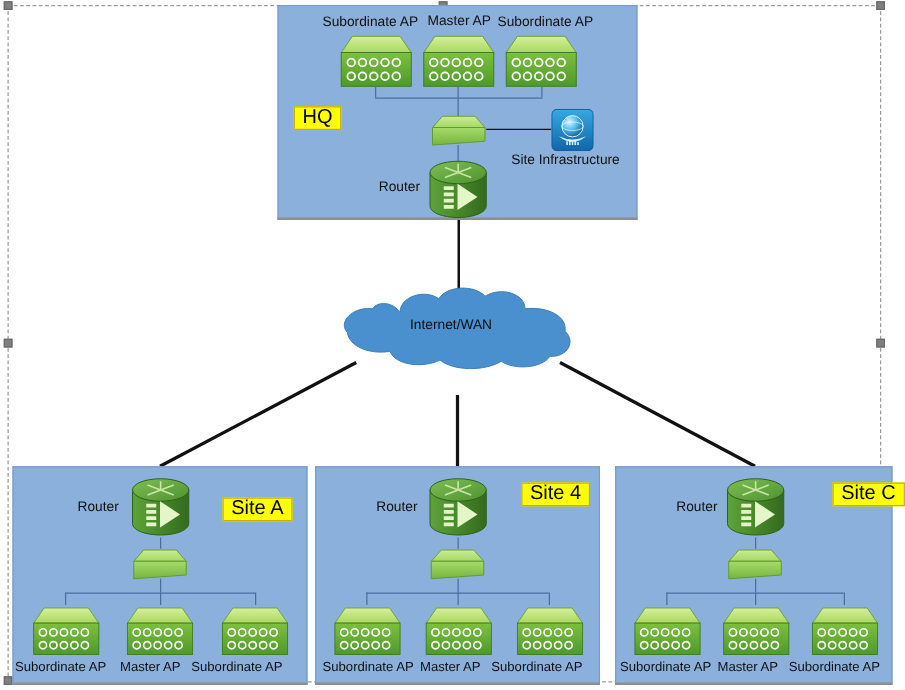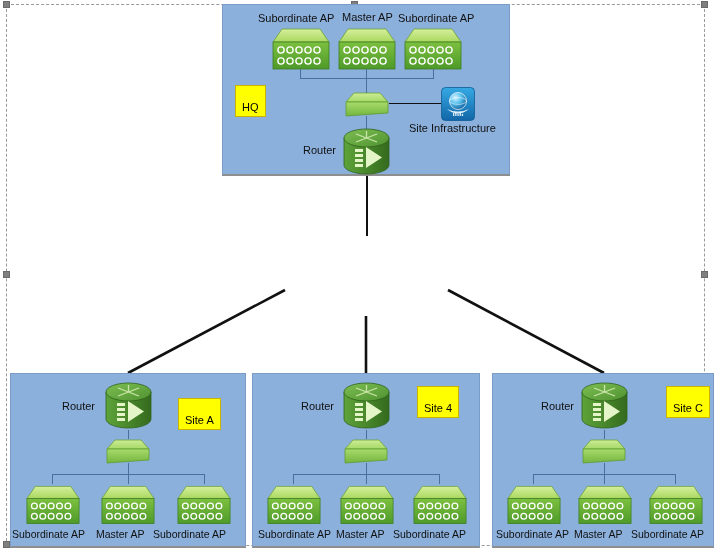--- a/index.html
+++ b/index.html
@@ -44,23 +44,23 @@
     border: 1px solid #7a9cc6;
     border-bottom: 2px solid #8e8e8e;
     box-sizing: border-box;
   }
   
   .tag {
     position: absolute;
     background: #ffff00;
     border: 1px solid #c9b200;
     color: #000000;
-    font-size: 11px;
+    font-size: 16px;
     line-height: 14px;
-    padding: 14px 6px 2px 6px;
+    padding: 1px 6px 2px 6px;
     box-sizing: border-box;
     white-space: nowrap;
     font-family: "Liberation Sans", sans-serif;
   }
   
   .cap {
     position: absolute;
     color: #101010;
     font-size: 11px;
     line-height: 13px;
@@ -262,20 +262,37 @@
         <rect x="13" y="26" width="8" height="3"></rect>
         <rect x="13" y="31" width="8" height="3"></rect>
         <rect x="13" y="36" width="8" height="3"></rect>
         <polygon points="24,19 40,29.5 24,40"></polygon>
       </g>
     </svg>
   </div>
 
   <div class="wire thick-v" style="left:366px; top:176px; height:60px;"></div>
 
+  <div class="cloud-wrap" style="left:268px; top:228px;">
+    <svg width="196" height="70" viewBox="0 0 196 70" xmlns="http://www.w3.org/2000/svg">
+      <path d="M52 22
+               C52 9, 72 3, 83 11
+               C90 0, 112 0, 120 9
+               C133 1, 152 7, 152 19
+               C170 17, 186 25, 184 37
+               C193 45, 186 58, 172 57
+               C165 67, 143 68, 133 61
+               C120 69, 95 69, 84 60
+               C70 67, 48 64, 44 53
+               C28 56, 11 49, 10 38
+               C2 30, 14 17, 30 19
+               C34 13, 46 13, 52 22 Z" fill="#4a90cf" stroke="#3b7fb8" stroke-width="0.8"></path>
+    </svg>
+    <div class="cloud-label" style="left:60px; top:26px;">Internet/WAN</div>
+  </div>
 
   <svg class="diag" style="left:0; top:270px;" width="724" height="120" xmlns="http://www.w3.org/2000/svg">
     <line x1="285" y1="20" x2="128" y2="103" stroke="#111111" stroke-width="2.6"></line>
     <line x1="366" y1="46" x2="366" y2="103" stroke="#111111" stroke-width="2.6"></line>
     <line x1="448" y1="20" x2="604" y2="103" stroke="#111111" stroke-width="2.6"></line>
   </svg>
 
   <div class="zone" style="left:10px; top:373px; width:236px; height:175px;"></div>
   <div class="tag" style="left:178px; top:398px;">Site A</div>
   <div class="cap" style="left:62px; top:400px;">Router</div>

